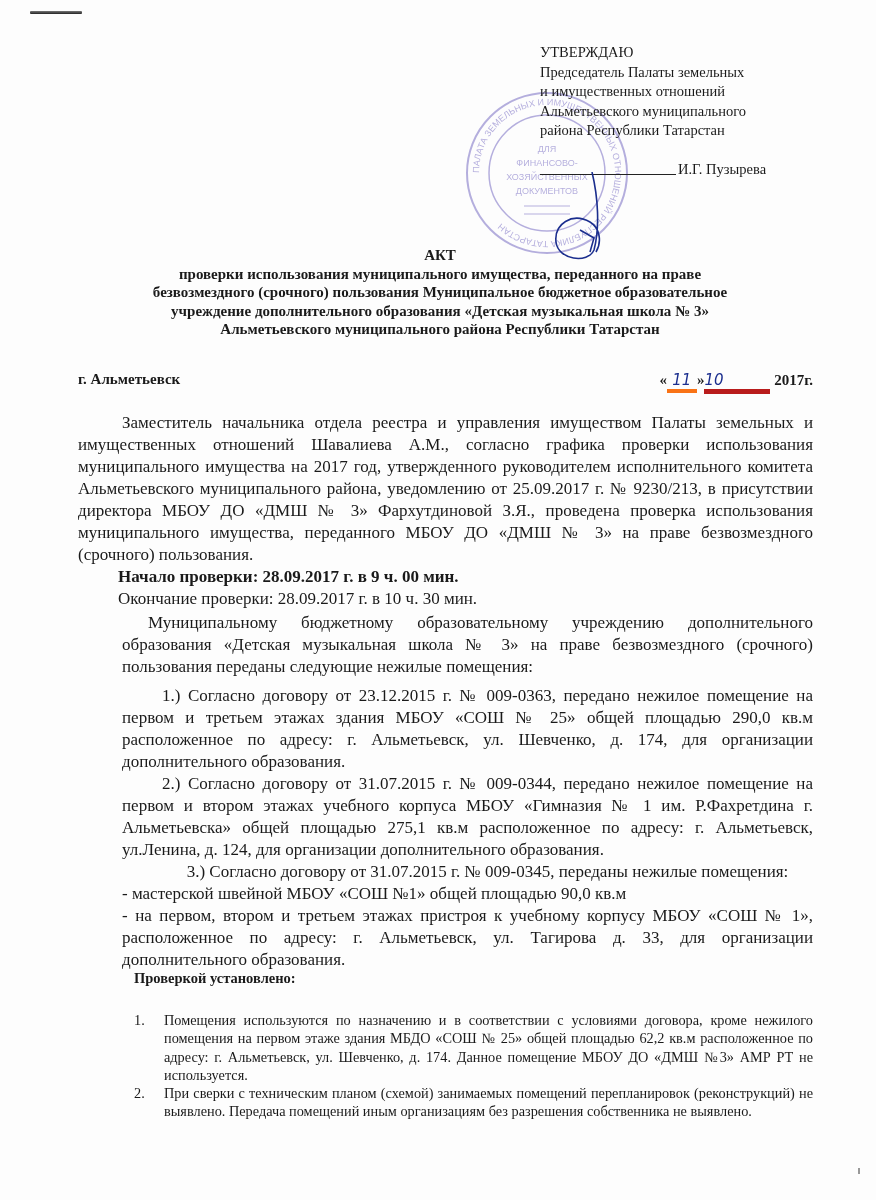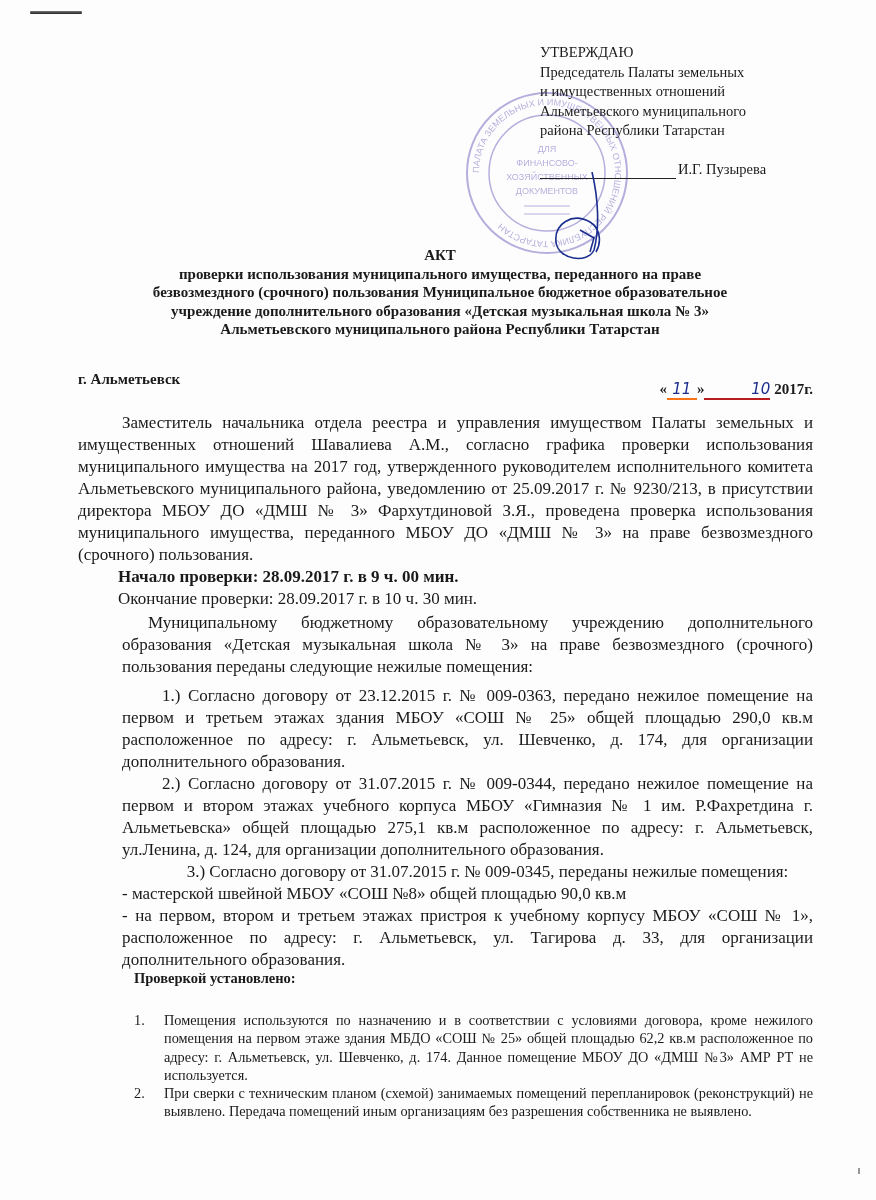--- a/index.html
+++ b/index.html
@@ -8,39 +8,39 @@
     font-family: "Liberation Serif", serif; color: #1a1a1a;
   }
   .scan-mark {
     position: absolute; left: 30px; top: 11px; width: 52px; height: 3px;
     background: linear-gradient(#777, #222); border-radius: 1px;
   }
   .approve {
     position: absolute; left: 540px; top: 43px; width: 300px;
     font-size: 14.5px; line-height: 19.5px;
   }
-  .approve .sig-line { display: flex; align-items: flex-end; margin-top: 19px; }
+  .approve .sig-line { display: flex; align-items: flex-start; margin-top: 19px; }
   .approve .sig-line .line { display: inline-block; width: 136px; border-bottom: 1px solid #222; margin-right: 2px; height: 14px; }
   .stamp {
     position: absolute; left: 462px; top: 88px; width: 170px; height: 170px;
     opacity: 0.55;
   }
   .signature { position: absolute; left: 550px; top: 172px; width: 80px; height: 90px; }
   .title-block {
     position: absolute; left: 60px; top: 246px; width: 760px; text-align: center;
     font-weight: bold; font-size: 15px; line-height: 18.5px;
   }
   .title-block .act { font-size: 15px; }
   .place-date {
     position: absolute; left: 78px; top: 371px; width: 735px; display: flex; justify-content: space-between;
     font-weight: bold; font-size: 15px;
   }
   .date .hand { font-family: "DejaVu Sans", sans-serif; font-style: italic; font-weight: normal; color: #1b2e8e; font-size: 15px; }
-  .date .u1 { display: inline-block; width: 30px; border-bottom: 2px solid #f97316; text-align: center; }
-  .date .u2 { display: inline-block; width: 66px; border-bottom: 2px solid #b91c1c; text-align: right; margin-top: 9px; }
+  .date .u1 { display: inline-block; width: 30px; border-bottom: 4px solid #f97316; text-align: center; }
+  .date .u2 { display: inline-block; width: 66px; border-bottom: 5px solid #b91c1c; text-align: left; }
   .body { position: absolute; left: 78px; width: 735px; font-size: 17px; line-height: 22px; text-align: justify; }
   .p { margin: 0; }
   .indent { text-indent: 44px; }
   .sec-heading { position: absolute; left: 134px; top: 970px; font-weight: bold; font-size: 14.5px; }
   .findings { position: absolute; left: 100px; top: 1011px; width: 713px; font-size: 14.3px; line-height: 18.3px; }
   .finding { display: flex; text-align: justify; }
   .finding .num { width: 30px; flex: none; }
   .finding .txt { flex: 1; }
   .speck { position: absolute; width: 2px; height: 6px; background: #999; }
 </style>
@@ -106,21 +106,21 @@
 </div>
 
 <div class="body" style="top:612px; left:122px; width:691px;">
   <p class="p" style="text-indent:26px;">Муниципальному бюджетному образовательному учреждению дополнительного образования  «Детская музыкальная школа № 3» на праве безвозмездного (срочного) пользования переданы следующие нежилые помещения:</p>
 </div>
 
 <div class="body" style="top:685px; left:122px; width:691px;">
   <p class="p" style="text-indent:40px;">1.) Согласно договору от 23.12.2015 г. № 009-0363, передано нежилое помещение на первом и третьем этажах здания  МБОУ «СОШ № 25» общей площадью 290,0 кв.м расположенное по адресу: г. Альметьевск, ул. Шевченко, д. 174, для организации дополнительного образования.</p>
   <p class="p" style="text-indent:40px;">2.) Согласно договору от 31.07.2015 г. № 009-0344, передано нежилое помещение на первом и втором этажах учебного корпуса МБОУ «Гимназия № 1 им. Р.Фахретдина г. Альметьевска» общей площадью 275,1 кв.м расположенное по адресу: г. Альметьевск, ул.Ленина, д. 124, для организации дополнительного образования.</p>
   <p class="p" style="text-indent:40px; text-align:center;">3.)  Согласно договору от 31.07.2015 г. № 009-0345, переданы нежилые помещения:</p>
-  <p class="p" style="text-align:left;">- мастерской швейной  МБОУ «СОШ №8» общей площадью 90,0 кв.м</p>
+  <p class="p" style="text-align:left;">- мастерской швейной  МБОУ «СОШ №1» общей площадью 90,0 кв.м</p>
   <p class="p">- на первом, втором и третьем этажах пристроя к учебному корпусу МБОУ «СОШ № 1», расположенное по адресу: г. Альметьевск, ул. Тагирова д. 33, для организации дополнительного образования.</p>
 </div>
 
 <div class="sec-heading">Проверкой установлено:</div>
 
 <div class="findings">
   <div class="finding">
     <span class="num" style="padding-left:34px;width:30px;">1.</span>
     <span class="txt">Помещения используются по назначению и в соответствии с условиями договора, кроме нежилого помещения на первом этаже здания МБДО «СОШ № 25» общей площадью 62,2 кв.м расположенное по адресу: г. Альметьевск, ул. Шевченко, д. 174. Данное помещение МБОУ ДО «ДМШ  №3»  АМР РТ не используется.</span>
   </div>

